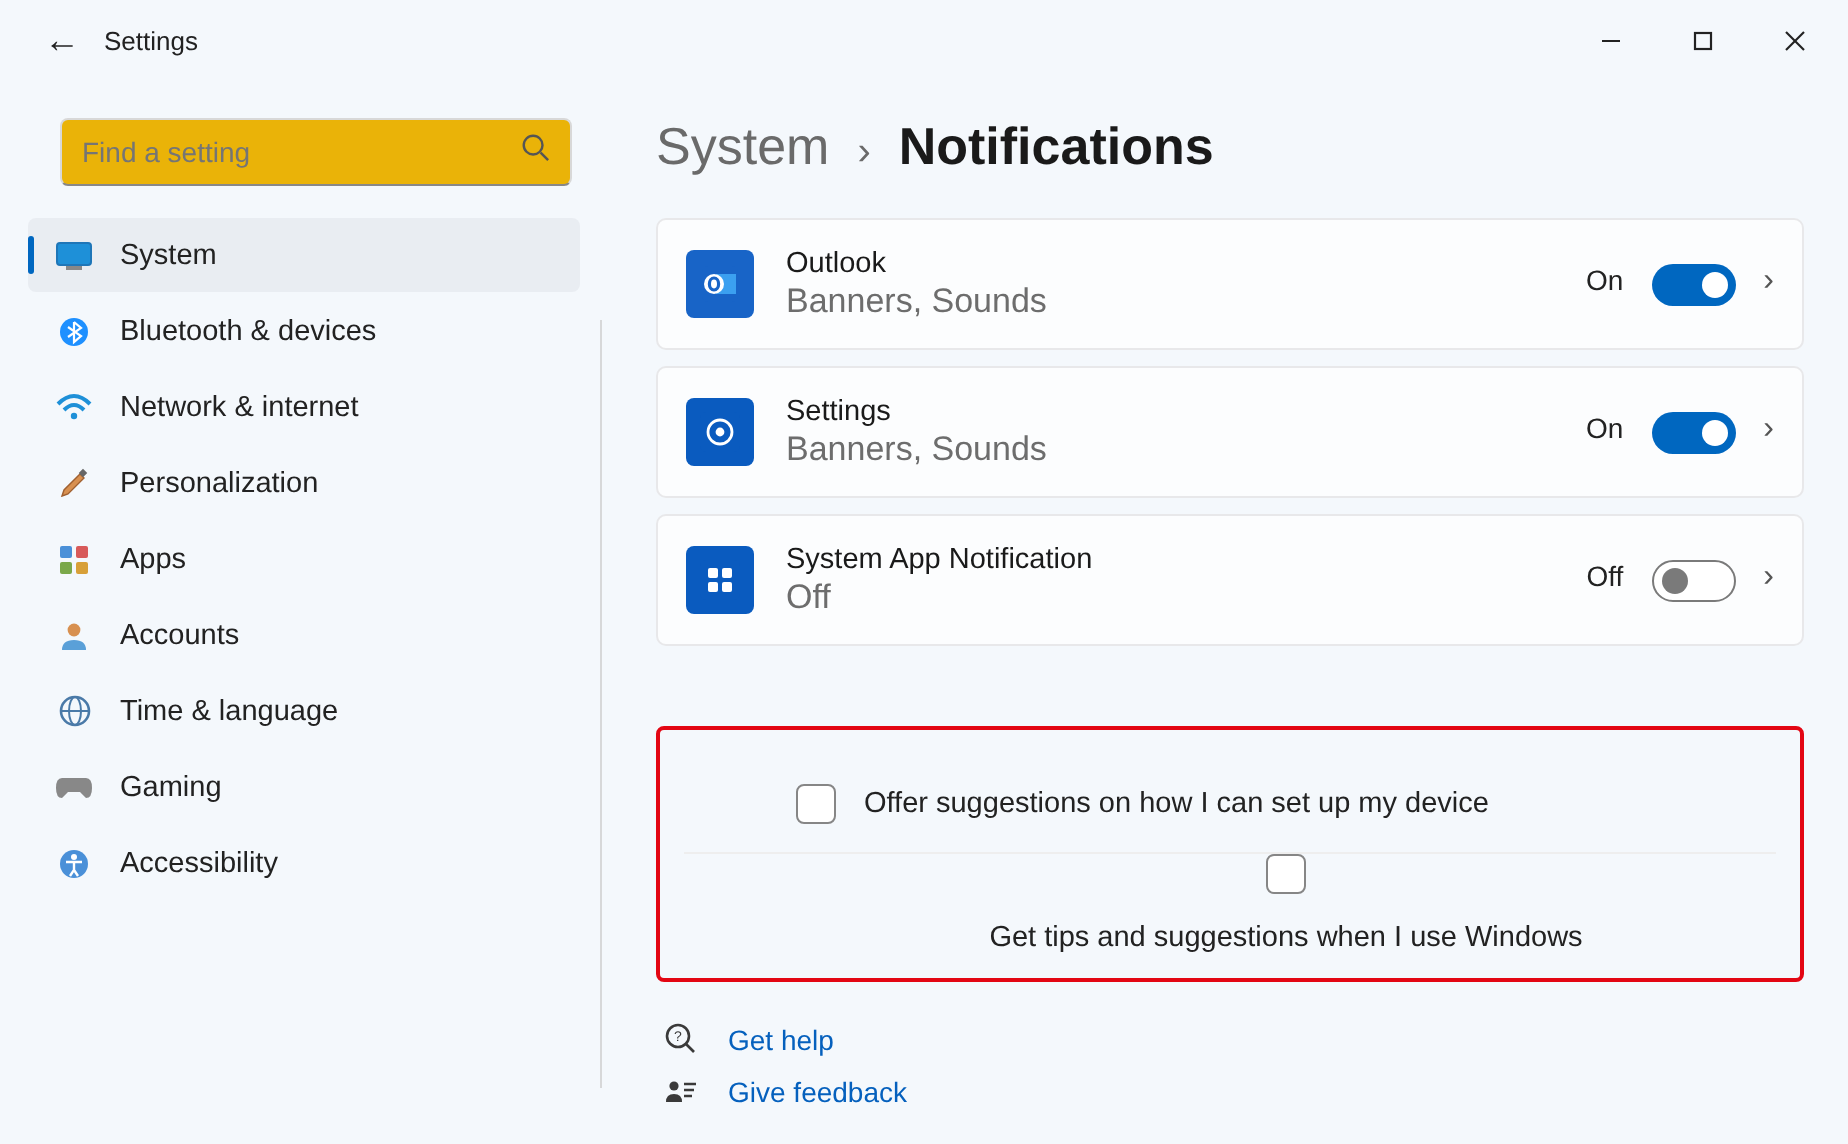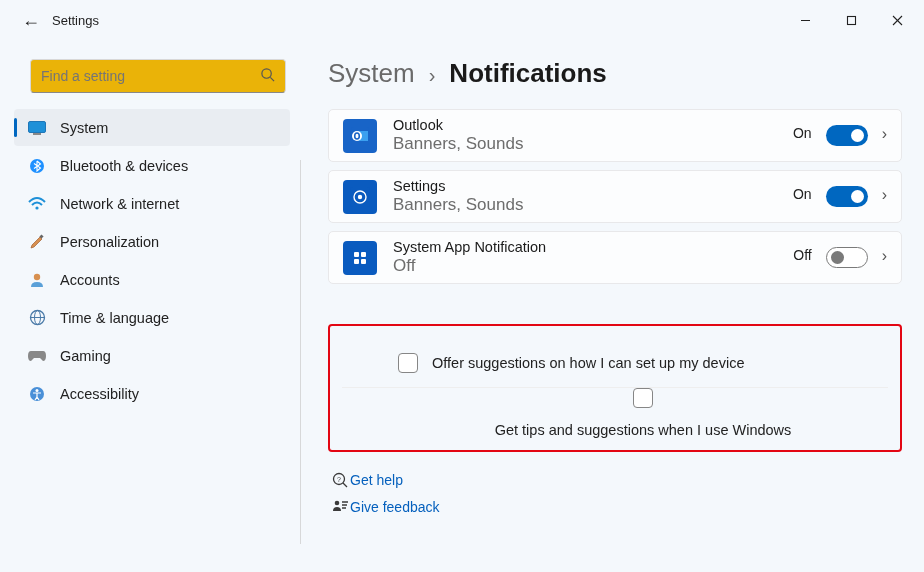--- a/index.html
+++ b/index.html
@@ -23,21 +23,21 @@
   .nav-item { height:37px; display:flex; align-items:center; gap:14px; padding:0 12px 0 14px; border-radius:4px; font-size:14.5px; color:#222; cursor:pointer; position:relative; }
   .nav-item.selected { background:#e9edf2; }
   .nav-item.selected::before { content:""; position:absolute; left:0px; top:9px; bottom:9px; width:3px; background:#0067c0; border-radius:3px;}
   .nav-icon { width:18px; height:18px; display:flex; align-items:center; justify-content:center; }
   .vsep { position:absolute; right:-1px; top:120px; bottom:28px; width:1px; background:#d7d8d9;}
   .main { flex:1; padding: 12px 22px 0 28px; overflow:hidden; }
   .breadcrumb { display:flex; align-items:baseline; gap:14px; margin-bottom: 20px; margin-top:6px;}
   .bc-parent { font-size:26px; color:#6a6a6a; font-weight:400;}
   .bc-sep { font-size:20px; color:#6a6a6a;}
   .bc-current { font-size:26px; font-weight:600; color:#1a1a1a;}
-  .card { background:#fcfdfe; border:1px solid #e8e8ea; border-radius:5px; height:53px; display:flex; align-items:center; padding:0 14px; margin-bottom:8px; }
+  .card { background:#fcfdfe; border:1px solid #e8e8ea; border-radius:5px; height:66px; display:flex; align-items:center; padding:0 14px; margin-bottom:8px; }
   .card-icon { width:34px; height:34px; border-radius:4px; display:flex; align-items:center; justify-content:center; margin-right:16px;}
   .ci-outlook { background:#1864c7;}
   .ci-settings { background:#0a5bbf;}
   .ci-startup { background:#0a5bbf;}
   .card-text { flex:1; }
   .card-title { font-size:14.5px; color:#1a1a1a; }
   .card-sub { font-size:17px; color:#6d6d6d; margin-top:1px;}
   .card-right { display:flex; align-items:flex-start; gap:14px; }
   .state-label { font-size:14px; color:#222; }
   .toggle { width:42px; height:21px; border-radius:20px; position:relative; }
@@ -46,21 +46,21 @@
   .knob { position:absolute; width:13px; height:13px; border-radius:50%; top:4px; }
   .toggle.on .knob{ background:#fff; right:4px;}
   .toggle.off .knob{ background:#7a7a7a; left:4px; top:3px;}
   .chevron { color:#555;}
   .highlight-box { border:2.5px solid #e30613; border-radius:4px; margin-top:40px; padding:12px;}
   .check-row { display:flex; align-items:center; gap:14px; height:50px; padding:0 0 0 56px; border-bottom:1px solid #eee;}
   .check-row:last-child { border-bottom:none;flex-direction:column;}
   .checkbox { width:20px; height:20px; border:1.5px solid #868686; border-radius:4px; background:#fff;}
   .check-label { font-size:14.5px; color:#222;}
   .footer-links { margin-top: 20px; display:flex; flex-direction:column; gap:10px; padding-left:2px; }
-  .flink { display:flex; font-size:14px; color:#0560bd; cursor:pointer;}
+  .flink { display:flex; align-items:center; gap:14px; font-size:14px; color:#0560bd; cursor:pointer;}
   .flink .ficon { color:#3a3a3a; width:20px; display:flex; justify-content:center;}
 </style>
 </head>
 <body>
 <div class="window">
 
   <div class="titlebar">
     <div class="tb-left">
       <span style="font-size:18px;color:#222;">←</span>
       <span class="tb-title">Settings</span>
@@ -127,20 +127,31 @@
           <span>Network &amp; internet</span>
         </div>
         <div class="nav-item">
           <span class="nav-icon">
               <svg width="16" height="16" viewBox="0 0 16 16">
                 <path d="M2 14 l3-1 8-8 -2-2 -8 8 z" fill="#d89050" stroke="#a06030" stroke-width="0.7"></path>
                 <rect x="11" y="1" width="3" height="3" transform="rotate(45 12.5 2.5)" fill="#666"></rect>
               </svg>
             </span>
           <span>Personalization</span>
+        </div>
+        <div class="nav-item">
+          <span class="nav-icon">
+              <svg width="16" height="16">
+                <rect x="1" y="1" width="6" height="6" fill="#4a90d8" rx="1"></rect>
+                <rect x="9" y="1" width="6" height="6" fill="#d85a5a" rx="1"></rect>
+                <rect x="1" y="9" width="6" height="6" fill="#7aa84a" rx="1"></rect>
+                <rect x="9" y="9" width="6" height="6" fill="#d8a038" rx="1"></rect>
+              </svg>
+            </span>
+          <span>Apps</span>
         </div>
         <div class="nav-item">
           <span class="nav-icon">
               <svg width="16" height="16">
                 <circle cx="8" cy="5" r="3.2" fill="#d89050"></circle>
                 <path d="M2 15 q0-5 6-5 t6 5 z" fill="#5aa0d8"></path>
               </svg>
             </span>
           <span>Accounts</span>
         </div>

